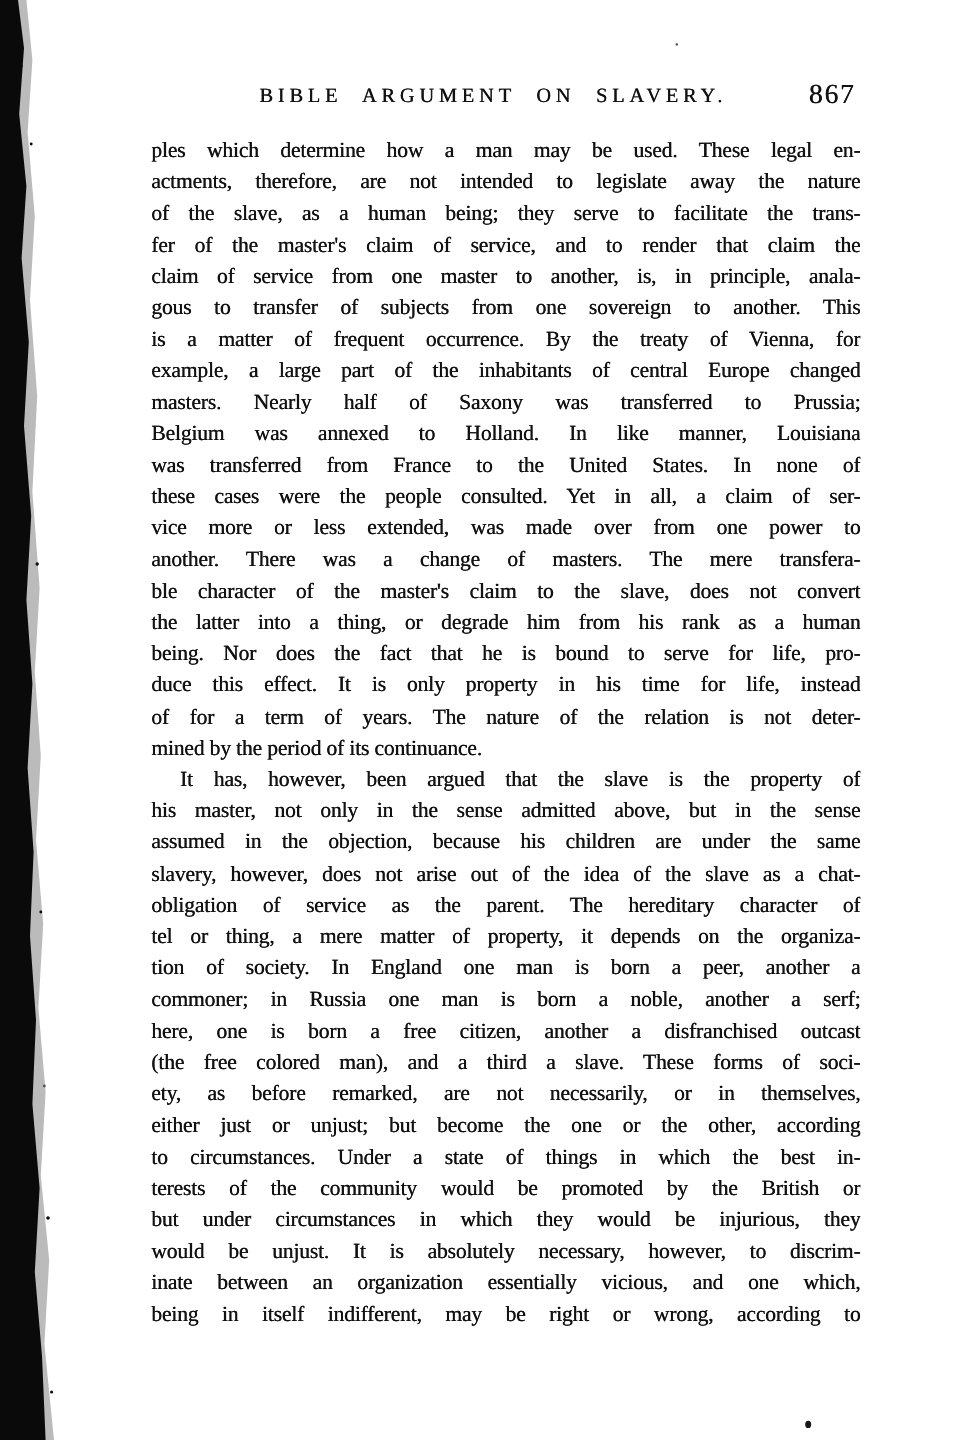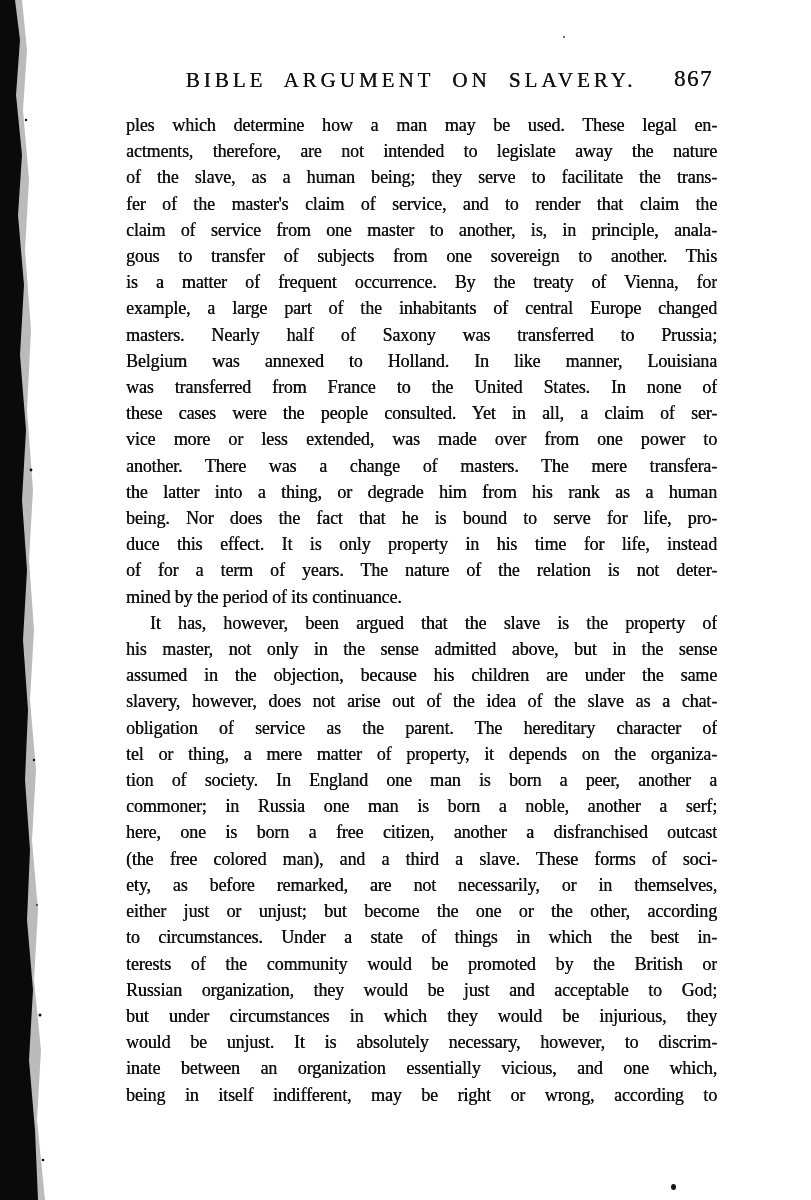--- a/index.html
+++ b/index.html
@@ -26,21 +26,21 @@
   }
   .header-row {
     position: absolute;
     left: 105px;
     top: 64px;
     width: 612px;
     height: 32px;
   }
   .header-title {
     text-align: center;
-    font-size: 21px;
+    font-size: 17px;
     letter-spacing: 4px;
     word-spacing: 9px;
     line-height: 32px;
     white-space: nowrap;
     text-shadow: 0.3px 0 0 currentColor;
   }
   .page-number {
     position: absolute;
     right: 4px;
     top: -1px;
@@ -110,20 +110,21 @@
         <div class="line">claim of service from one master to another, is, in principle, anala-</div>
         <div class="line">gous to transfer of subjects from one sovereign to another. This</div>
         <div class="line">is a matter of frequent occurrence. By the treaty of Vienna, for</div>
         <div class="line">example, a large part of the inhabitants of central Europe changed</div>
         <div class="line">masters. Nearly half of Saxony was transferred to Prussia;</div>
         <div class="line">Belgium was annexed to Holland. In like manner, Louisiana</div>
         <div class="line">was transferred from France to the United States. In none of</div>
         <div class="line">these cases were the people consulted. Yet in all, a claim of ser-</div>
         <div class="line">vice more or less extended, was made over from one power to</div>
         <div class="line">another. There was a change of masters. The mere transfera-</div>
+        <div class="line">ble character of the master's claim to the slave, does not convert</div>
         <div class="line">the latter into a thing, or degrade him from his rank as a human</div>
         <div class="line">being. Nor does the fact that he is bound to serve for life, pro-</div>
         <div class="line">duce this effect. It is only property in his time for life, instead</div>
         <div class="line">of for a term of years. The nature of the relation is not deter-</div>
         <div class="line no-justify">mined by the period of its continuance.</div>
       </div>
       <div class="para">
         <div class="line indent">It has, however, been argued that the slave is the property of</div>
         <div class="line">his master, not only in the sense admitted above, but in the sense</div>
         <div class="line">assumed in the objection, because his children are under the same</div>
@@ -131,21 +132,20 @@
         <div class="line">obligation of service as the parent. The hereditary character of</div>
         <div class="line">tel or thing, a mere matter of property, it depends on the organiza-</div>
         <div class="line">tion of society. In England one man is born a peer, another a</div>
         <div class="line">commoner; in Russia one man is born a noble, another a serf;</div>
         <div class="line">here, one is born a free citizen, another a disfranchised outcast</div>
         <div class="line">(the free colored man), and a third a slave. These forms of soci-</div>
         <div class="line">ety, as before remarked, are not necessarily, or in themselves,</div>
         <div class="line">either just or unjust; but become the one or the other, according</div>
         <div class="line">to circumstances. Under a state of things in which the best in-</div>
         <div class="line">terests of the community would be promoted by the British or</div>
-        <div class="line">Russian organization, they would be just and acceptable to God;</div>
         <div class="line">but under circumstances in which they would be injurious, they</div>
         <div class="line">would be unjust. It is absolutely necessary, however, to discrim-</div>
         <div class="line">inate between an organization essentially vicious, and one which,</div>
         <div class="line">being in itself indifferent, may be right or wrong, according to</div>
       </div>
     </div>
 
   <div class="speck s1"></div>
   <div class="speck s2"></div>
   <div class="speck s3"></div>

